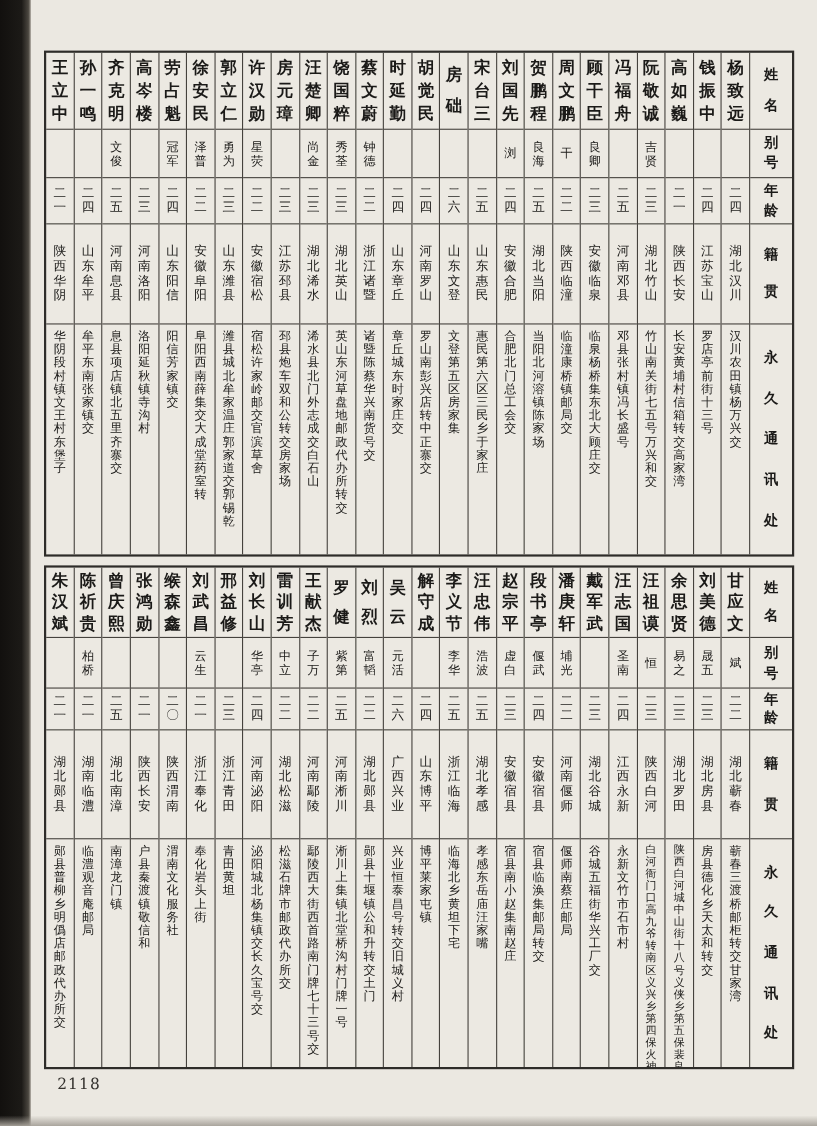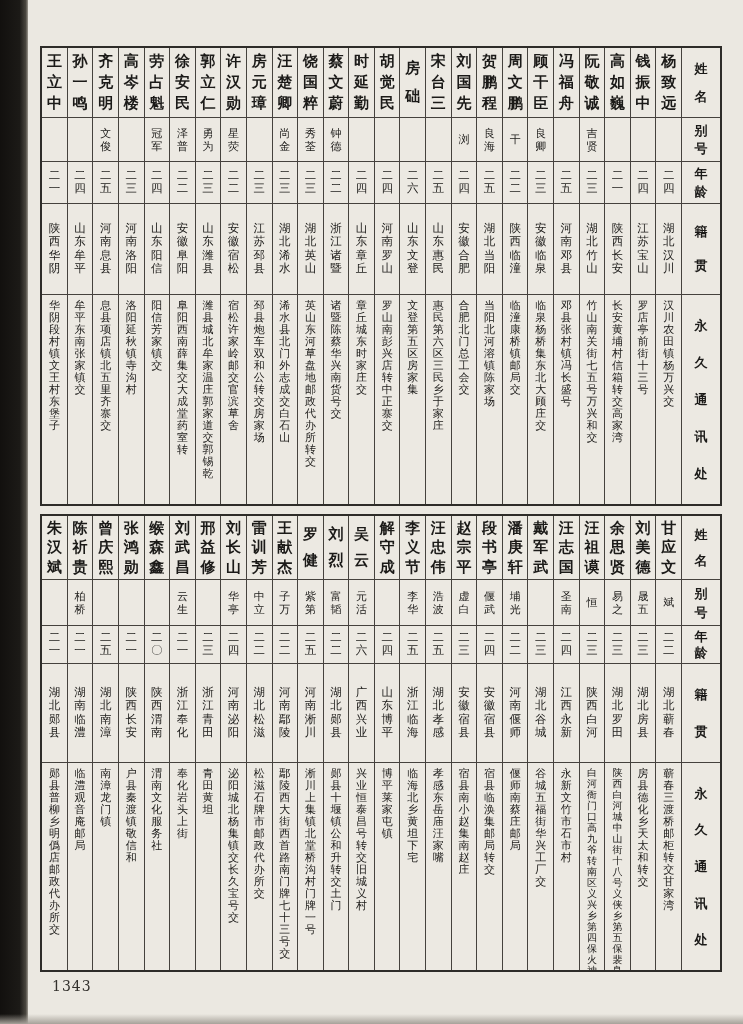--- a/index.html
+++ b/index.html
@@ -2245,14 +2245,14 @@
             <span>政</span>
             <span>代</span>
             <span>办</span>
             <span>所</span>
             <span>交</span>
           </div>
         </div>
       </div>
     </div>
 
-  <div class="page-number">1343</div>
+  <div class="page-number">2118</div>
 </div>
 
 </body></html>

